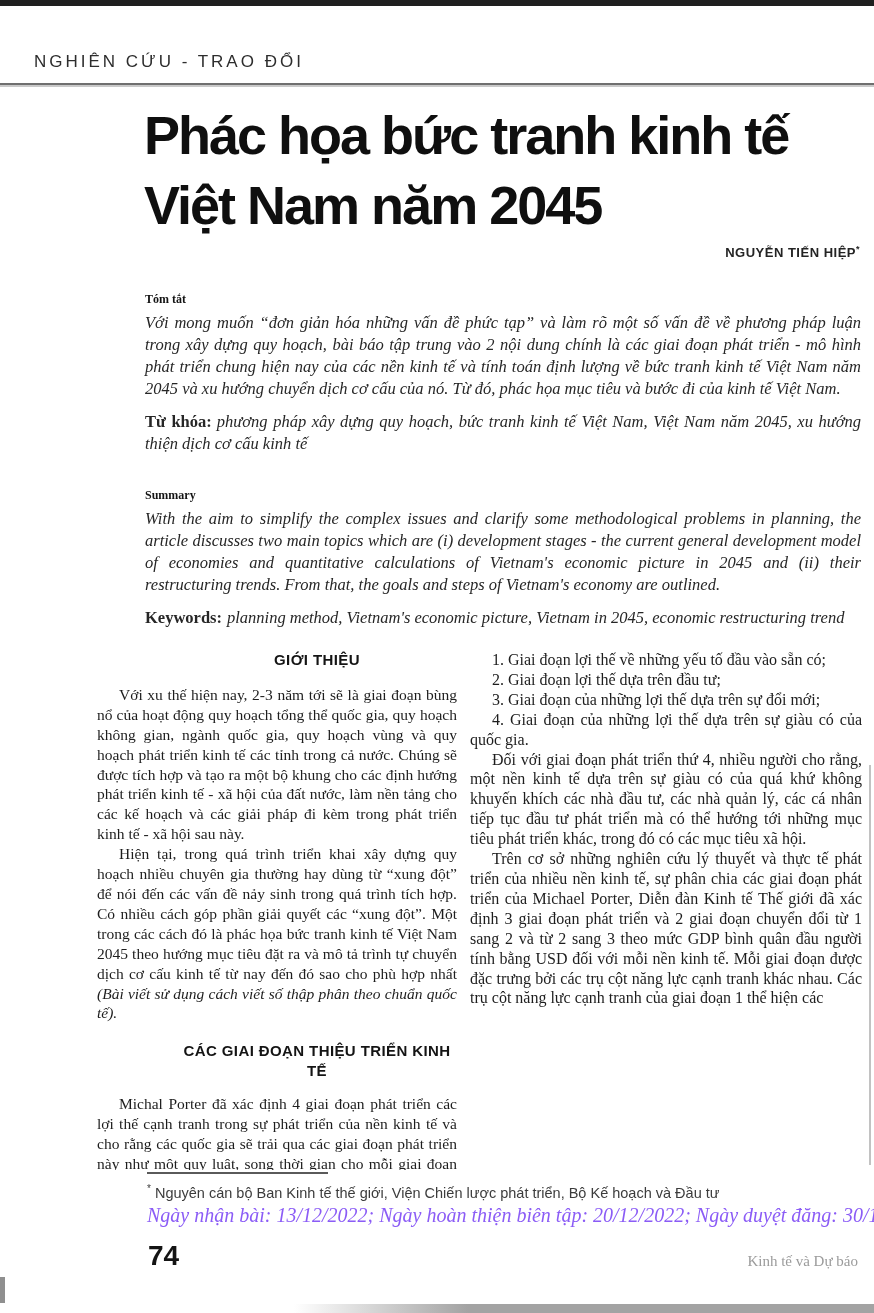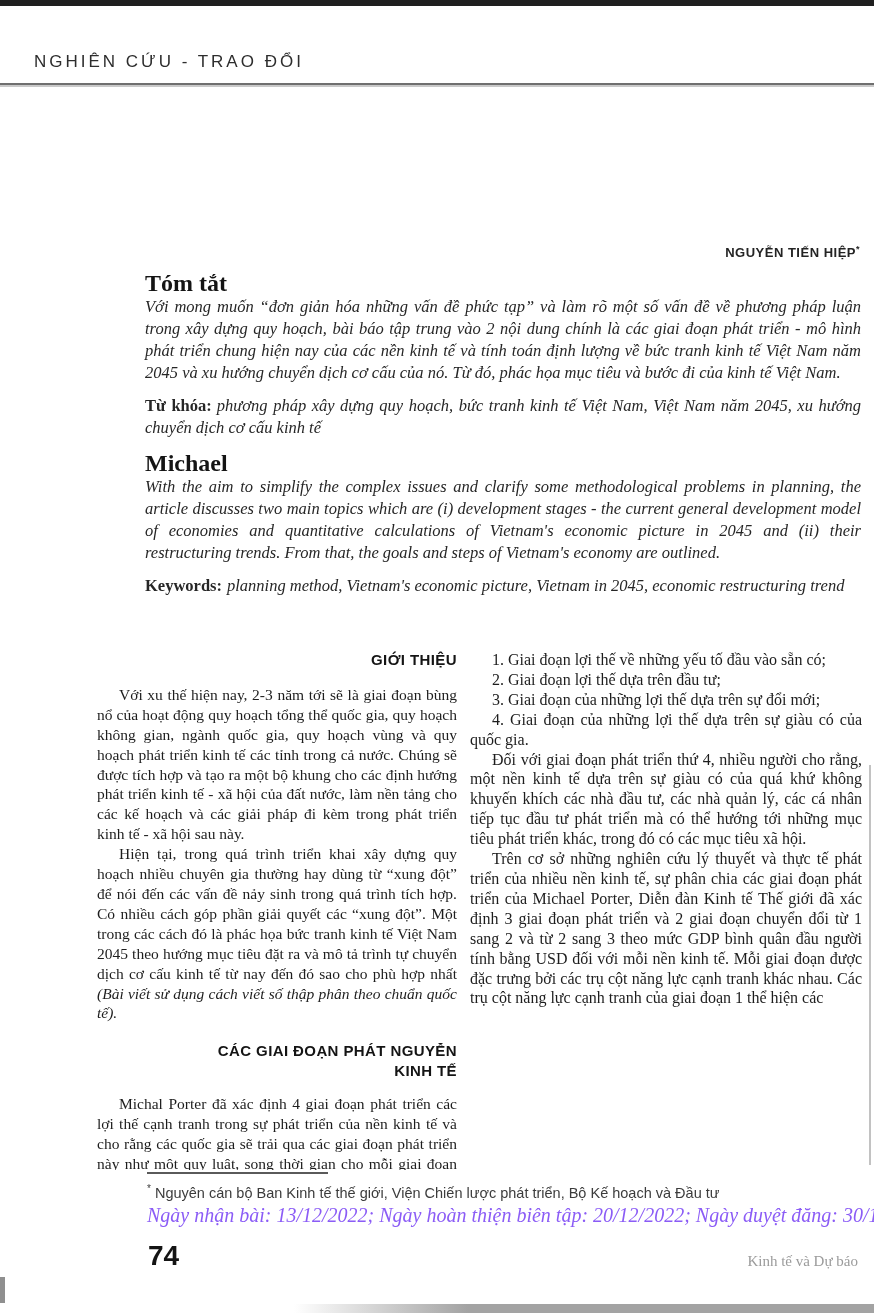--- a/index.html
+++ b/index.html
@@ -26,34 +26,34 @@
   .author {
     position:absolute; right:14px; top:244px;
     font-family:"Liberation Sans", sans-serif; font-weight:bold;
     font-size:13px; letter-spacing:0.5px; color:#242424; white-space:nowrap;
   }
   .author sup { font-size:9px; }
   .abstract {
     position:absolute; left:145px; top:272px; width:716px;
     font-size:16.5px; line-height:22px; text-align:justify; color:#262626;
   }
-  .abs-heading { font-weight:bold; font-size:24px; margin:0 0 2px 0; color:#141414; }
+  .abs-heading { font-weight:bold; font-size:12px; margin:16px 0 2px 0; color:#141414; }
   .abs-body { font-style:italic; margin:0; }
   .kv { margin:11px 0 0 0; font-style:italic; }
   .kv .lbl { font-style:normal; font-weight:bold; margin-right:5px; }
   .gap { height:13px; }
   .col {
     position:absolute; text-align:justify; color:#1d1d1d; overflow:hidden;
   }
   .col-left  { left:97px;  top:650px; width:360px; height:520px; font-size:15.5px; line-height:19.9px; }
   .col-right { left:470px; top:650px; width:392px; height:540px; font-size:16px; line-height:19.9px; }
   .sec-heading {
     font-family:"Liberation Sans", sans-serif; font-weight:bold;
     font-size:15px; letter-spacing:0.4px; color:#141414;
-    margin:0 0 15px 80px; text-align:right;
+    margin:0 0 15px 80px; text-align:center;
   }
   .sec-heading.second { margin-top:18px; margin-bottom:13px; }
   .col p { margin:0; text-indent:22px; }
   .col p .note { font-style:italic; }
   .fn-rule { position:absolute; left:147px; top:1172px; width:181px; height:0; border-top:2px solid #5a5a5a; }
   .fn-line1 {
     position:absolute; left:147px; top:1183px; width:700px;
     font-family:"Liberation Sans", sans-serif; font-size:14.5px; color:#3c3c3c; white-space:nowrap;
   }
   .fn-line1 sup { font-size:10px; }
@@ -77,38 +77,42 @@
 </head>
 <body>
 
 <div class="page">
 
   <div class="topbar"></div>
 
   <div class="running-head">NGHIÊN CỨU - TRAO ĐỔI</div>
   <div class="head-rule"></div>
 
+  <div class="title">
+    <div>Phác họa bức tranh kinh tế</div>
+    <div>Việt Nam năm 2045</div>
+  </div>
 
   <div class="author"><span>NGUYỄN TIẾN HIỆP</span><sup>*</sup></div>
 
   <div class="abstract">
     <div class="abs-heading">Tóm tắt</div>
     <p class="abs-body">Với mong muốn “đơn giản hóa những vấn đề phức tạp” và làm rõ một số vấn đề về phương pháp luận trong xây dựng quy hoạch, bài báo tập trung vào 2 nội dung chính là các giai đoạn phát triển - mô hình phát triển chung hiện nay của các nền kinh tế và tính toán định lượng về bức tranh kinh tế Việt Nam năm 2045 và xu hướng chuyển dịch cơ cấu của nó. Từ đó, phác họa mục tiêu và bước đi của kinh tế Việt Nam.</p>
-    <p class="kv"><span class="lbl">Từ khóa:</span><span>phương pháp xây dựng quy hoạch, bức tranh kinh tế Việt Nam, Việt Nam năm 2045, xu hướng chuyển dịch cơ cấu kinh tế</span></p>
+    <p class="kv"><span class="lbl">Từ khóa:</span><span>phương pháp xây dựng quy hoạch, bức tranh kinh tế Việt Nam, Việt Nam năm 2045, xu hướng thiện dịch cơ cấu kinh tế</span></p>
     <div class="gap"></div>
-    <div class="abs-heading">Michael</div>
+    <div class="abs-heading">Summary</div>
     <p class="abs-body">With the aim to simplify the complex issues and clarify some methodological problems in planning, the article discusses two main topics which are (i) development stages - the current general development model of economies and quantitative calculations of Vietnam's economic picture in 2045 and (ii) their restructuring trends. From that, the goals and steps of Vietnam's economy are outlined.</p>
     <p class="kv"><span class="lbl">Keywords:</span><span>planning method, Vietnam's economic picture, Vietnam in 2045, economic restructuring trend</span></p>
   </div>
 
   <div class="col col-left">
     <div class="sec-heading">GIỚI THIỆU</div>
     <p>Với xu thế hiện nay, 2-3 năm tới sẽ là giai đoạn bùng nổ của hoạt động quy hoạch tổng thể quốc gia, quy hoạch không gian, ngành quốc gia, quy hoạch vùng và quy hoạch phát triển kinh tế các tỉnh trong cả nước. Chúng sẽ được tích hợp và tạo ra một bộ khung cho các định hướng phát triển kinh tế - xã hội của đất nước, làm nền tảng cho các kế hoạch và các giải pháp đi kèm trong phát triển kinh tế - xã hội sau này.</p>
     <p><span>Hiện tại, trong quá trình triển khai xây dựng quy hoạch nhiều chuyên gia thường hay dùng từ “xung đột” để nói đến các vấn đề nảy sinh trong quá trình tích hợp. Có nhiều cách góp phần giải quyết các “xung đột”. Một trong các cách đó là phác họa bức tranh kinh tế Việt Nam 2045 theo hướng mục tiêu đặt ra và mô tả trình tự chuyển dịch cơ cấu kinh tế từ nay đến đó sao cho phù hợp nhất</span> <span class="note">(Bài viết sử dụng cách viết số thập phân theo chuẩn quốc tế).</span></p>
-    <div class="sec-heading second">CÁC GIAI ĐOẠN PHÁT NGUYỄN KINH TẾ</div>
+    <div class="sec-heading second">CÁC GIAI ĐOẠN THIỆU TRIỂN KINH TẾ</div>
     <p>Michal Porter đã xác định 4 giai đoạn phát triển các lợi thế cạnh tranh trong sự phát triển của nền kinh tế và cho rằng các quốc gia sẽ trải qua các giai đoạn phát triển này như một quy luật, song thời gian cho mỗi giai đoạn có thể khác nhau. Đó là các giai đoạn:</p>
   </div>
 
   <div class="col col-right">
     <p>1. Giai đoạn lợi thế về những yếu tố đầu vào sẵn có;</p>
     <p>2. Giai đoạn lợi thế dựa trên đầu tư;</p>
     <p>3. Giai đoạn của những lợi thế dựa trên sự đổi mới;</p>
     <p>4. Giai đoạn của những lợi thế dựa trên sự giàu có của quốc gia.</p>
     <p>Đối với giai đoạn phát triển thứ 4, nhiều người cho rằng, một nền kinh tế dựa trên sự giàu có của quá khứ không khuyến khích các nhà đầu tư, các nhà quản lý, các cá nhân tiếp tục đầu tư phát triển mà có thể hướng tới những mục tiêu phát triển khác, trong đó có các mục tiêu xã hội.</p>
     <p>Trên cơ sở những nghiên cứu lý thuyết và thực tế phát triển của nhiều nền kinh tế, sự phân chia các giai đoạn phát triển của Michael Porter, Diễn đàn Kinh tế Thế giới đã xác định 3 giai đoạn phát triển và 2 giai đoạn chuyển đổi từ 1 sang 2 và từ 2 sang 3 theo mức GDP bình quân đầu người tính bằng USD đối với mỗi nền kinh tế. Mỗi giai đoạn được đặc trưng bởi các trụ cột năng lực cạnh tranh khác nhau. Các trụ cột năng lực cạnh tranh của giai đoạn 1 thể hiện các</p>

